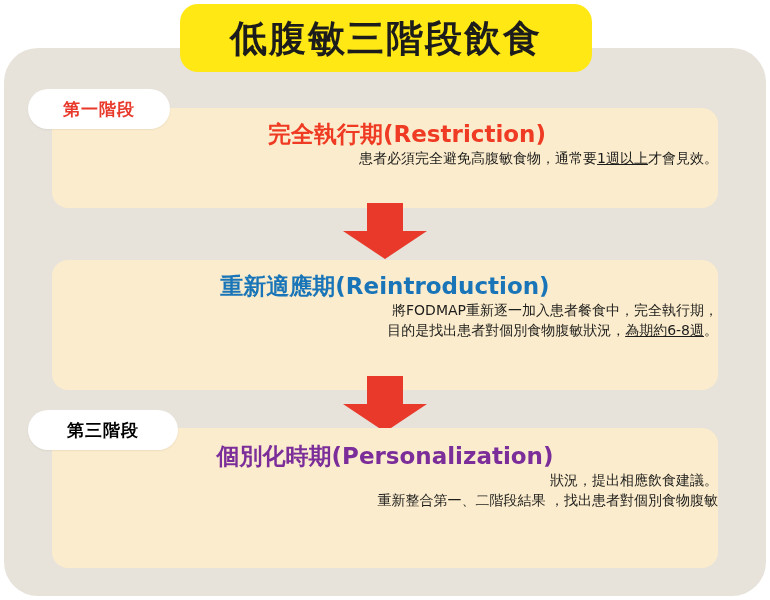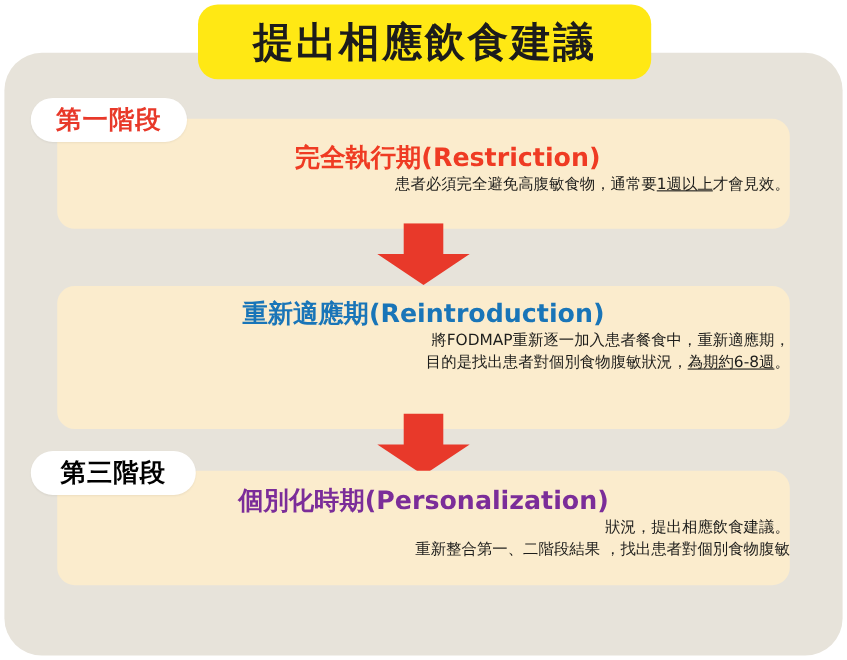--- a/index.html
+++ b/index.html
@@ -60,30 +60,30 @@
   .card {
     position: absolute;
     left: 52px;
     width: 666px;
     background: #fbeccd;
     border-radius: 16px;
     box-sizing: border-box;
   }
   #card-1 { top: 108px; height: 100px; }
   #card-2 { top: 260px; height: 130px; }
-  #card-3 { top: 428px; height: 104px; }
+  #card-3 { top: 428px; height: 140px; }
 
   .card-heading {
     text-align: center;
     font-size: 23px;
     font-weight: bold;
     line-height: 1.1;
     white-space: nowrap;
   }
-  #card-1 .card-heading { color: #ef3b23; margin-top: 24px; padding-left: 44px; }
+  #card-1 .card-heading { color: #ef3b23; margin-top: 14px; padding-left: 44px; }
   #card-2 .card-heading { color: #1975b8; margin-top: 14px; }
   #card-3 .card-heading { color: #7b2d99; margin-top: 16px; }
 
   .card-body {
     text-align: right;
     font-size: 14px;
     color: #1d1d1b;
     line-height: 1.42;
     margin-top: 2px;
     font-weight: normal;
@@ -97,21 +97,21 @@
     width: 142px;
     height: 40px;
     background: #ffffff;
     border-radius: 20px;
     display: flex;
     align-items: center;
     justify-content: center;
     box-shadow: 0 1px 2px rgba(0,0,0,0.06);
   }
   .pill-text {
-    font-size: 23px;
+    font-size: 17px;
     font-weight: bold;
     letter-spacing: 1px;
     line-height: 1;
     white-space: nowrap;
   }
   #pill-1 { top: 89px; }
   #pill-1 .pill-text { color: #e8392a; }
   #pill-2 { top: 240px; }
   #pill-2 .pill-text { color: #1e82c6; }
   #pill-3 { top: 410px; width: 150px; }
@@ -128,21 +128,21 @@
   .arrow svg { display: block; width: 100%; height: 100%; }
 </style>
 </head>
 <body>
 
 <div id="infographic">
 
   <div class="panel"></div>
 
   <div class="title-badge">
-    <span class="title-text">提出相應飲食建議</span>
+    <span class="title-text">低腹敏三階段飲食</span>
   </div>
 
   <div class="card" id="card-1">
     <div class="card-heading">完全執行期(Restriction)</div>
     <div class="card-body">
       <span>患者必須完全避免高腹敏食物，通常要</span><span class="u">1週以上</span><span>才會見效。</span>
     </div>
   </div>
   <div class="pill" id="pill-1">
     <span class="pill-text">第一階段</span>
@@ -150,21 +150,21 @@
 
   <div class="arrow" id="arrow-1">
     <svg viewBox="0 0 92 56" xmlns="http://www.w3.org/2000/svg" aria-hidden="true">
       <polygon points="28,0 64,0 64,28 88,28 46,56 4,28 28,28" fill="#e8392a"></polygon>
     </svg>
   </div>
 
   <div class="card" id="card-2">
     <div class="card-heading">重新適應期(Reintroduction)</div>
     <div class="card-body">
-      <div>將FODMAP重新逐一加入患者餐食中，重新適應期，</div>
+      <div>將FODMAP重新逐一加入患者餐食中，完全執行期，</div>
       <div><span>目的是找出患者對個別食物腹敏狀況，</span><span class="u">為期約6-8週</span><span>。</span></div>
     </div>
   </div>
 
   <div class="arrow" id="arrow-2">
     <svg viewBox="0 0 92 56" xmlns="http://www.w3.org/2000/svg" aria-hidden="true">
       <polygon points="28,0 64,0 64,28 88,28 46,56 4,28 28,28" fill="#e8392a"></polygon>
     </svg>
   </div>
 

